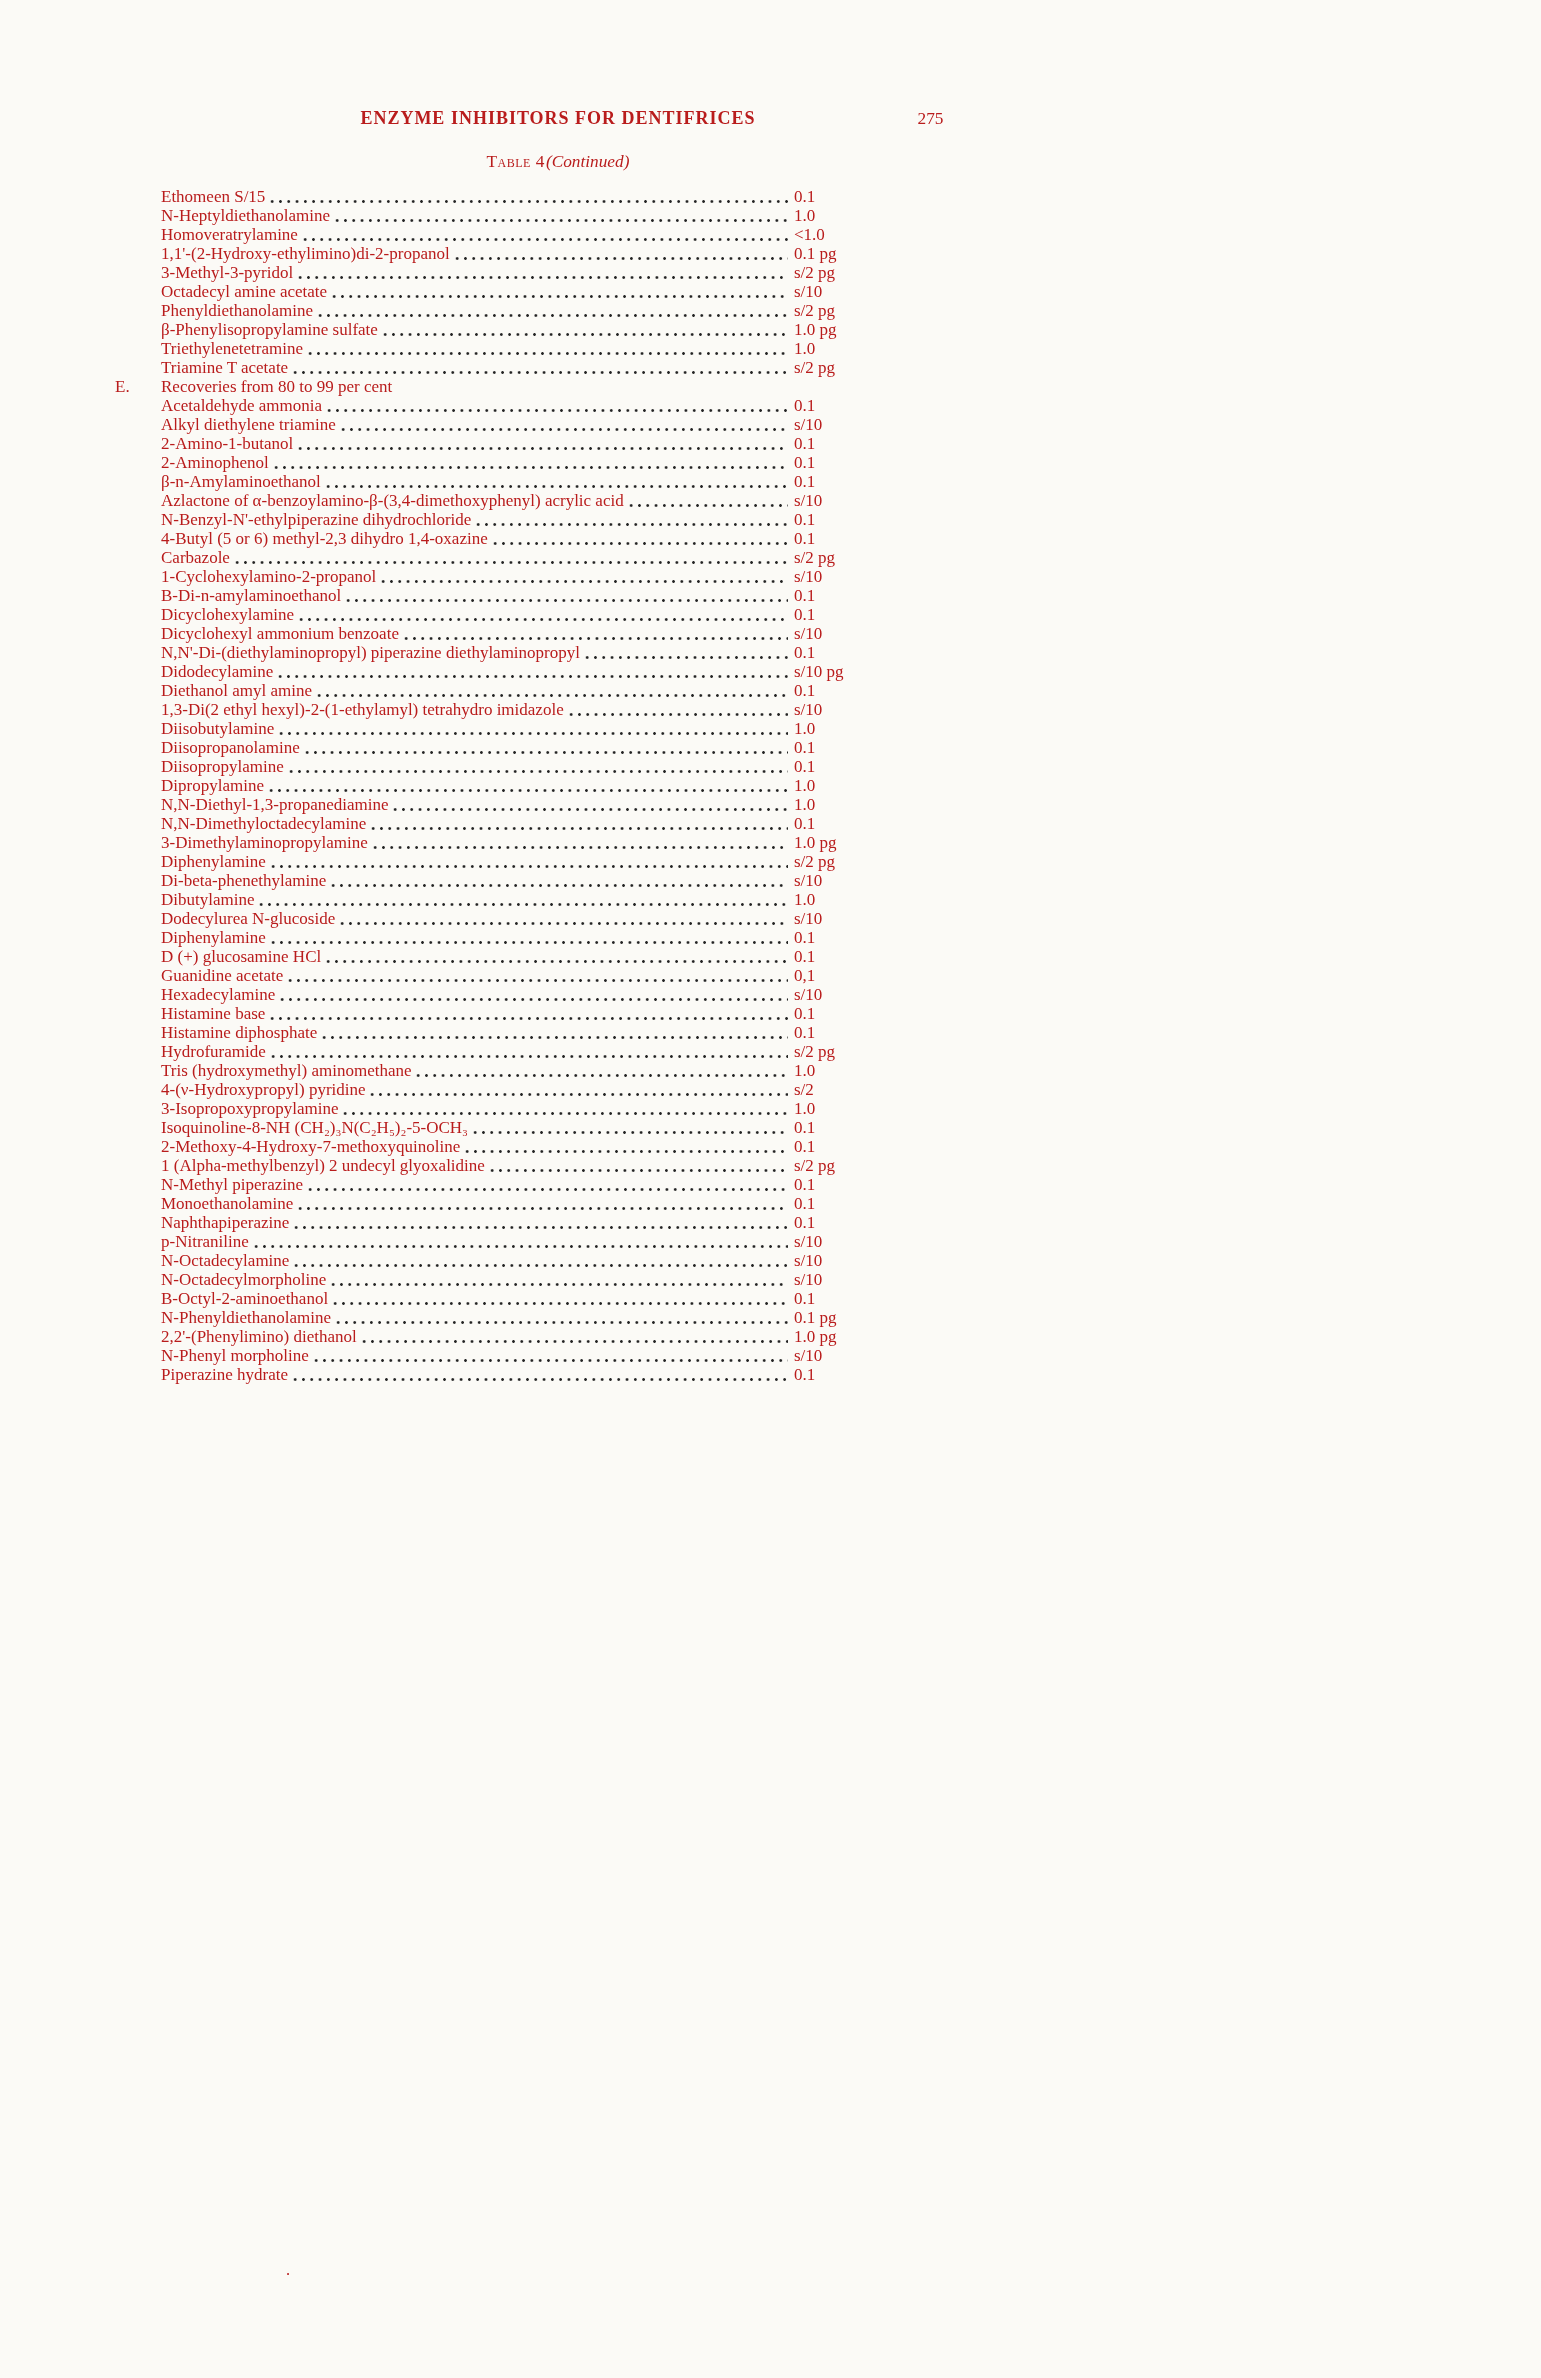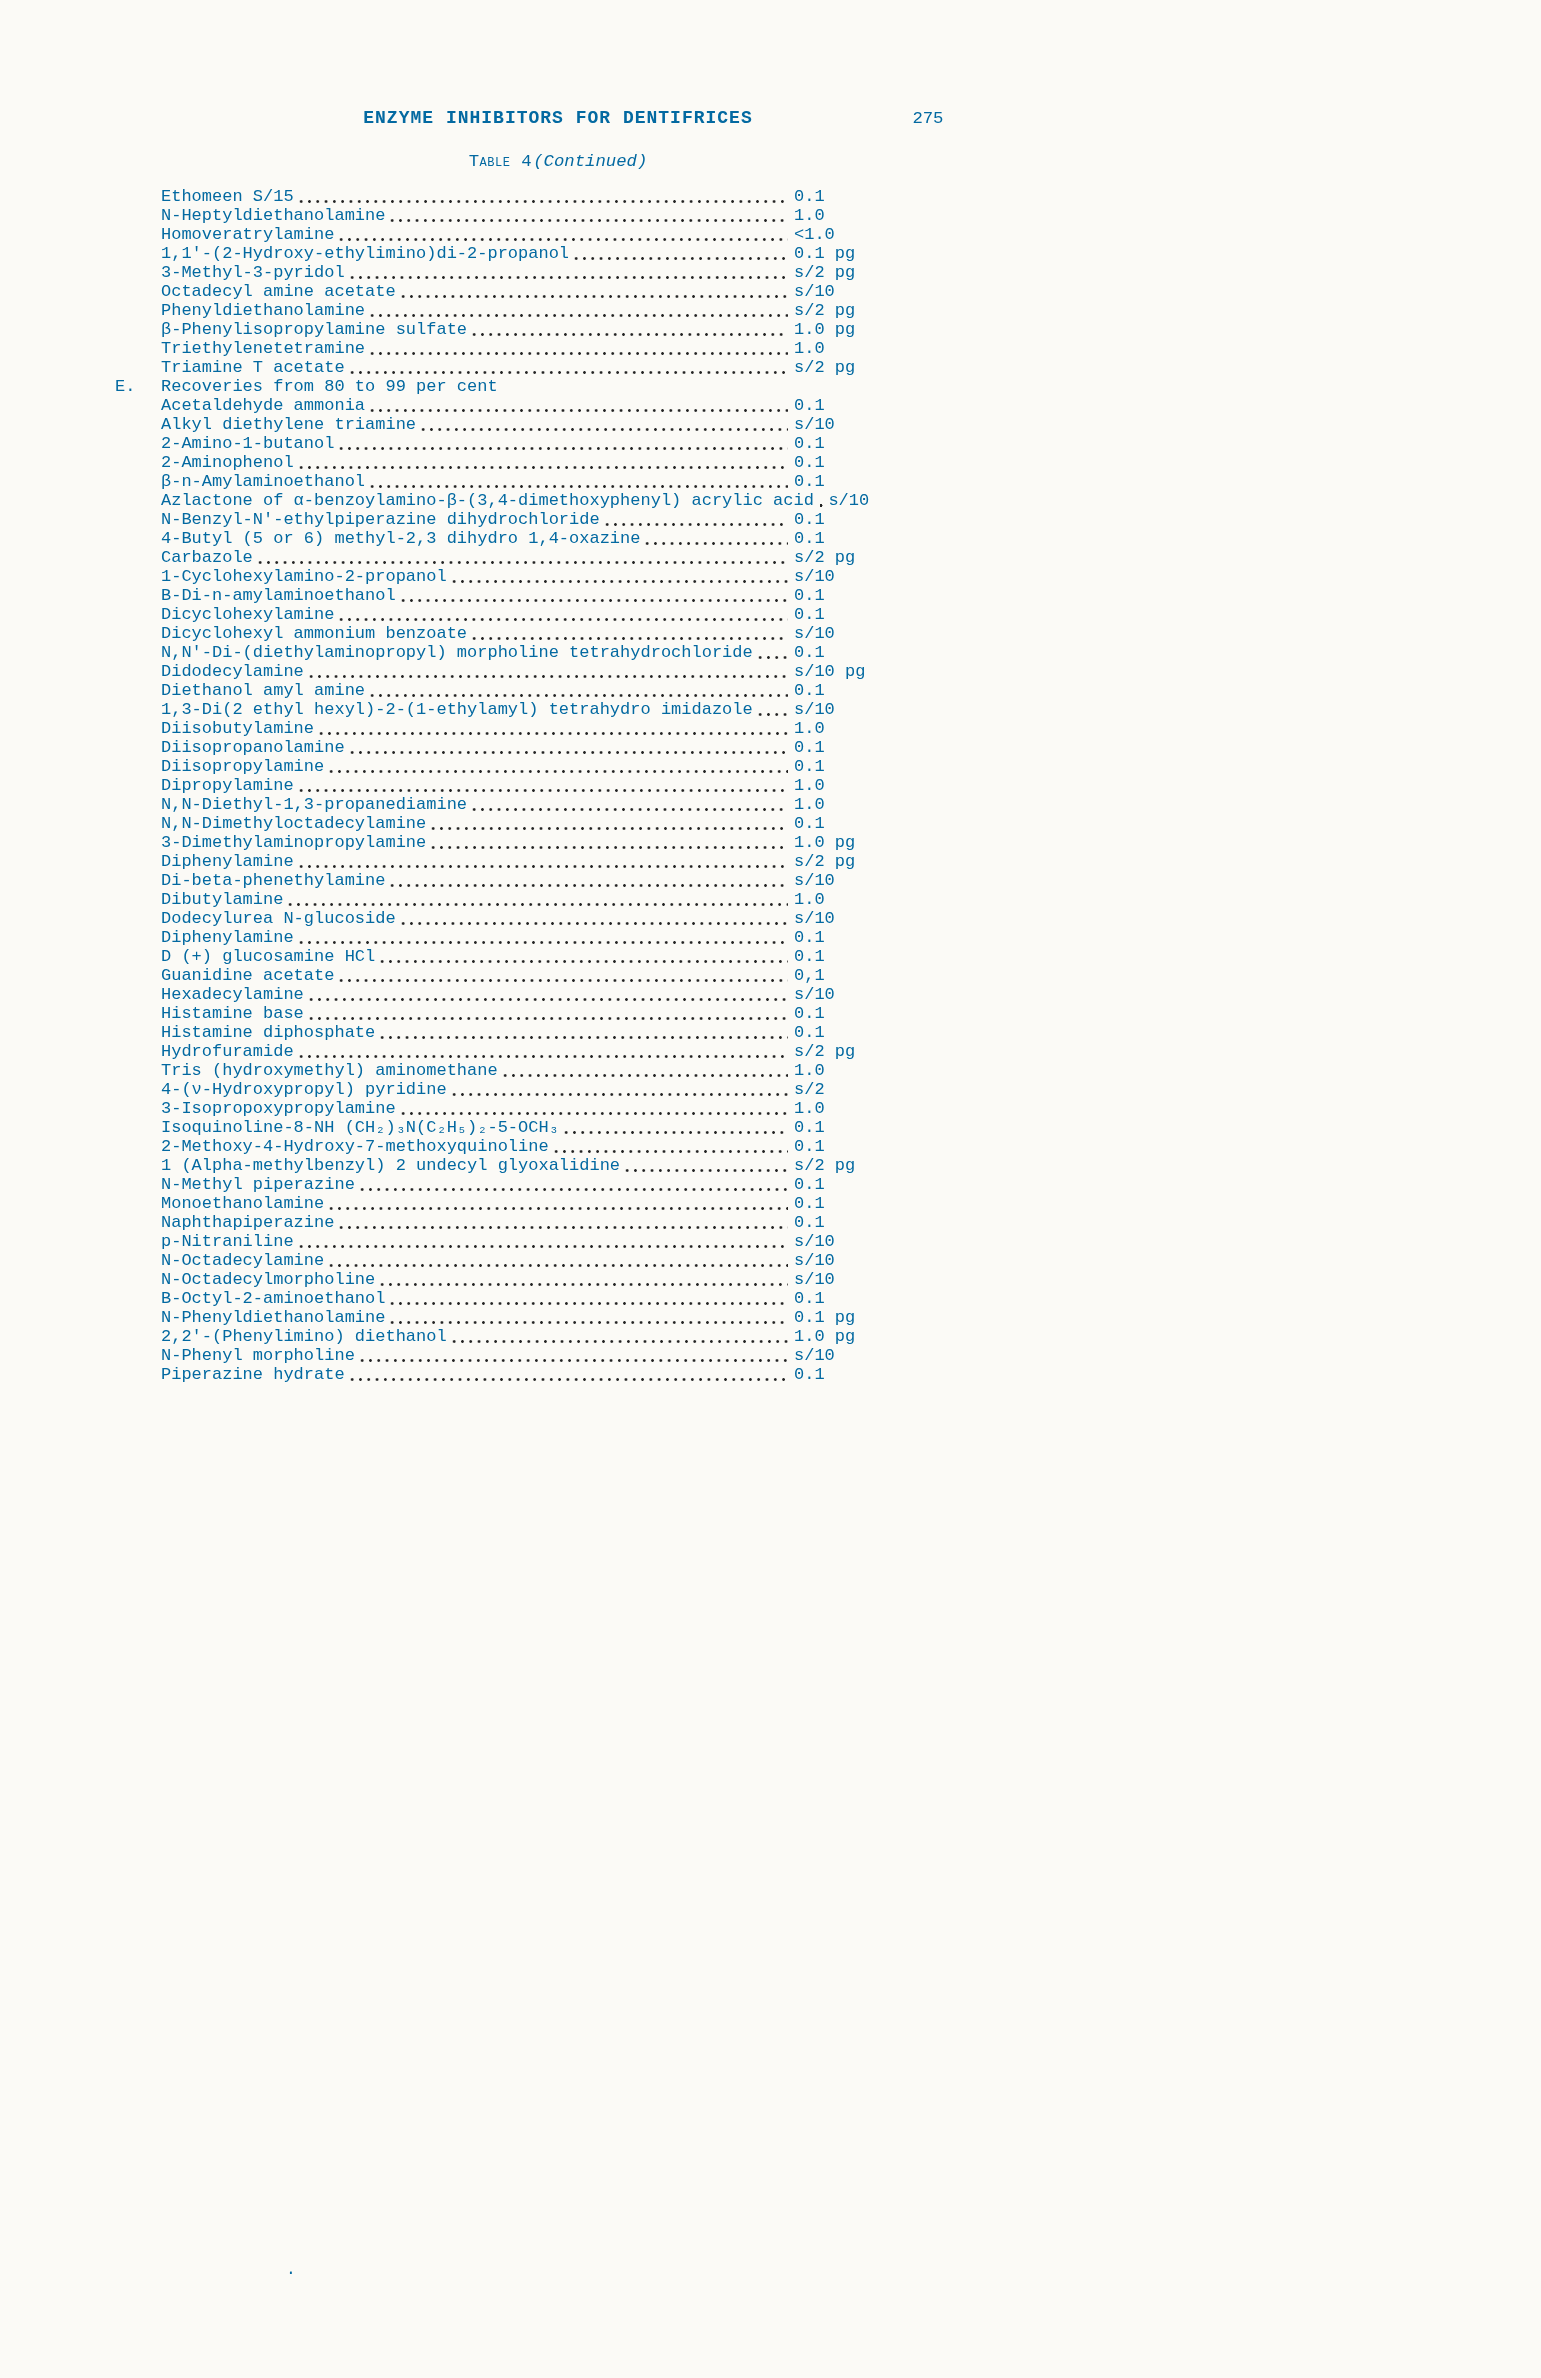--- a/index.html
+++ b/index.html
@@ -10,22 +10,22 @@
     width: 1542px;
     height: 2379px;
     background: #f3f1ec;
   }
   .page {
     position: relative;
     width: 1542px;
     height: 2379px;
     background: #fbfaf6;
     overflow: hidden;
-    font-family: Liberation Mono, monospace;
-    color: #0369a1;
+    font-family: Liberation Serif, serif;
+    color: #b91c1c;
   }
   .content {
     position: absolute;
     left: 161px;
     top: 108px;
     width: 794px;
   }
   .running-header {
     position: relative;
     height: 29px;
@@ -231,21 +231,21 @@
           <span class="compound">Dicyclohexylamine</span>
           <span class="leader"></span>
           <span class="value">0.1</span>
         </div>
         <div class="row">
           <span class="compound">Dicyclohexyl ammonium benzoate</span>
           <span class="leader"></span>
           <span class="value">s/10</span>
         </div>
         <div class="row">
-          <span class="compound">N,N'-Di-(diethylaminopropyl) morpholine tetrahydrochloride</span>
+          <span class="compound">N,N'-Di-(diethylaminopropyl) piperazine diethylaminopropyl</span>
           <span class="leader"></span>
           <span class="value">0.1</span>
         </div>
         <div class="row">
           <span class="compound">Didodecylamine</span>
           <span class="leader"></span>
           <span class="value">s/10 pg</span>
         </div>
         <div class="row">
           <span class="compound">Diethanol amyl amine</span>

